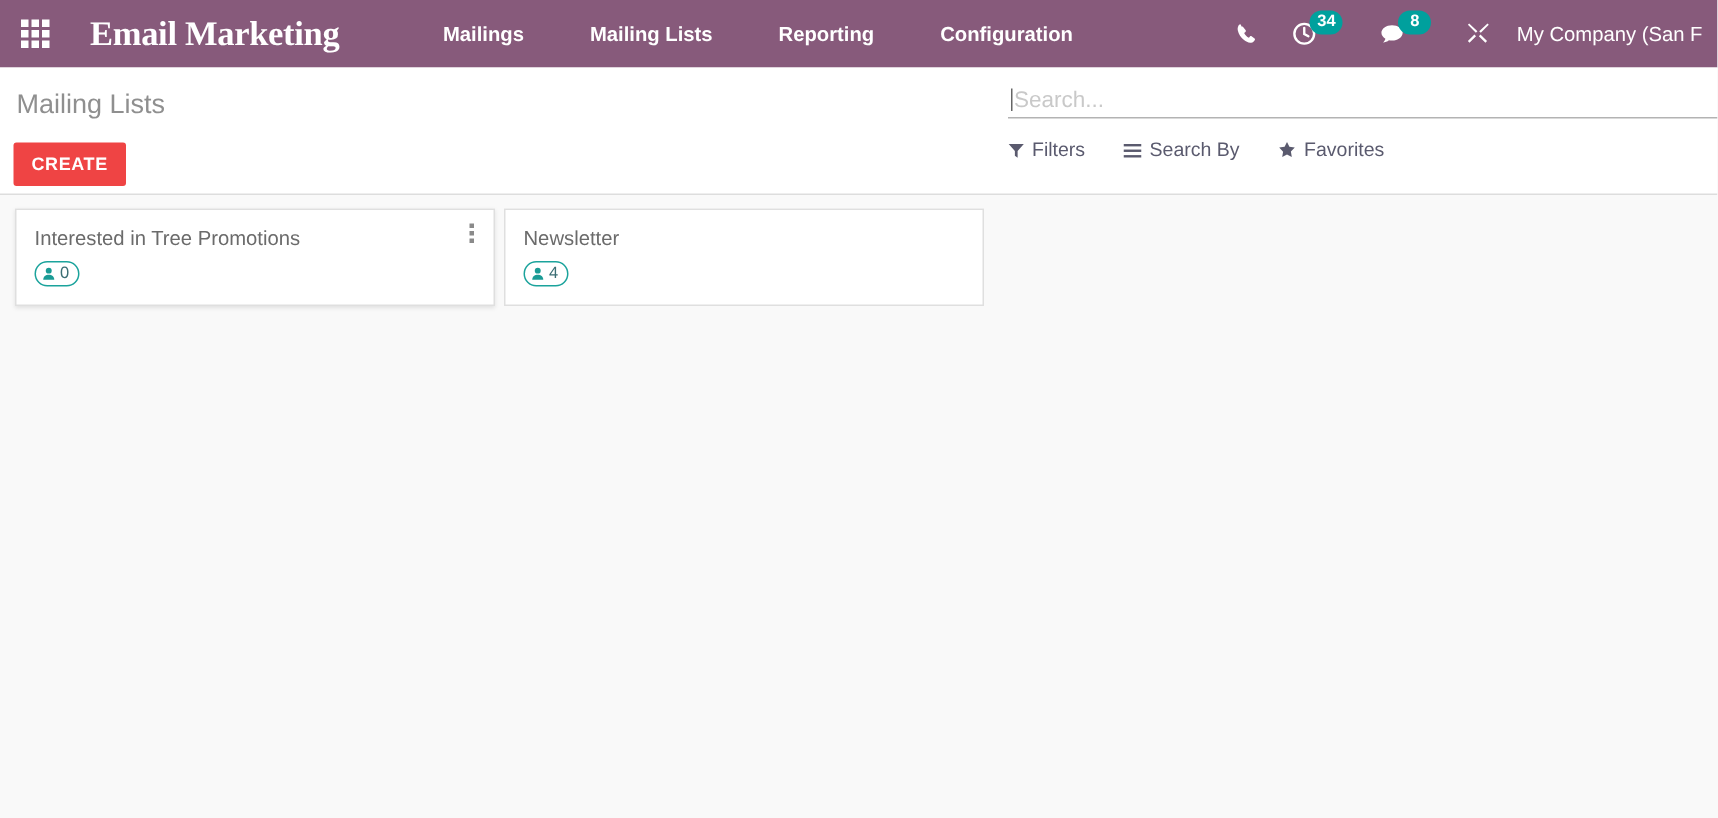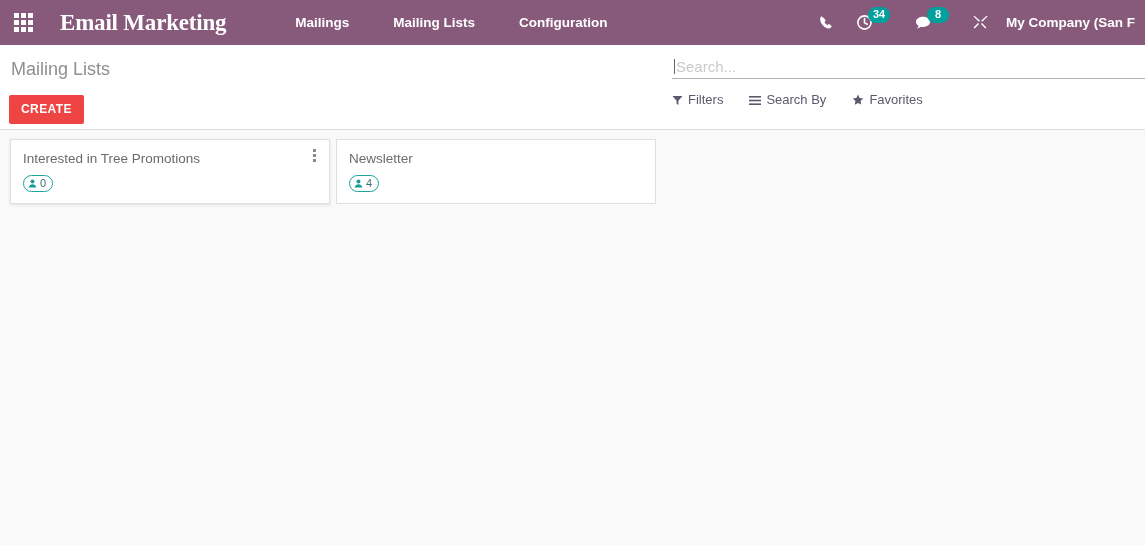--- a/index.html
+++ b/index.html
@@ -99,21 +99,21 @@
     line-height: 15px;
     height: 16px;
     min-width: 22px;
     padding: 0 5px;
     border-radius: 9px;
     text-align: center;
   }
   #company-name {
     color: #ffffff;
     font-size: 13.5px;
-    font-weight: bold;
+    font-weight: normal;
     padding: 0 10px 0 6px;
     cursor: pointer;
     line-height: 45px;
   }
 
   
   #control-panel {
     background: #ffffff;
     height: 85px;
     position: relative;
@@ -279,20 +279,21 @@
         <i></i>
         <i></i>
     </span>
   </div>
 
   <div id="brand-title">Email Marketing</div>
 
   <div id="main-menu">
     <div class="menu-item">Mailings</div>
     <div class="menu-item">Mailing Lists</div>
+    <div class="menu-item">Reporting</div>
     <div class="menu-item">Configuration</div>
   </div>
 
   <div id="systray">
 
     <div class="systray-item">
       <svg width="15" height="15" viewBox="0 0 16 16">
         <path fill="#ffffff" d="M3.2 1.2c-.5 0-1 .3-1.3.8C1.3 3.1 1 4.3 1.3 5.6c.6 2.8 2.1 5.1 4.4 6.8 1.3 1 2.8 1.7 4.4 2 .9.2 1.7 0 2.3-.7l.9-1.1c.3-.4.3-.9-.1-1.2l-2.1-1.6c-.4-.3-.9-.2-1.2.1l-.7.9c-1.5-.7-2.7-1.9-3.4-3.4l.9-.7c.4-.3.4-.8.2-1.2L5.2 3.3c-.3-.4-.7-.5-1.1-.3l-.9-1.8z"></path>
       </svg>
     </div>

